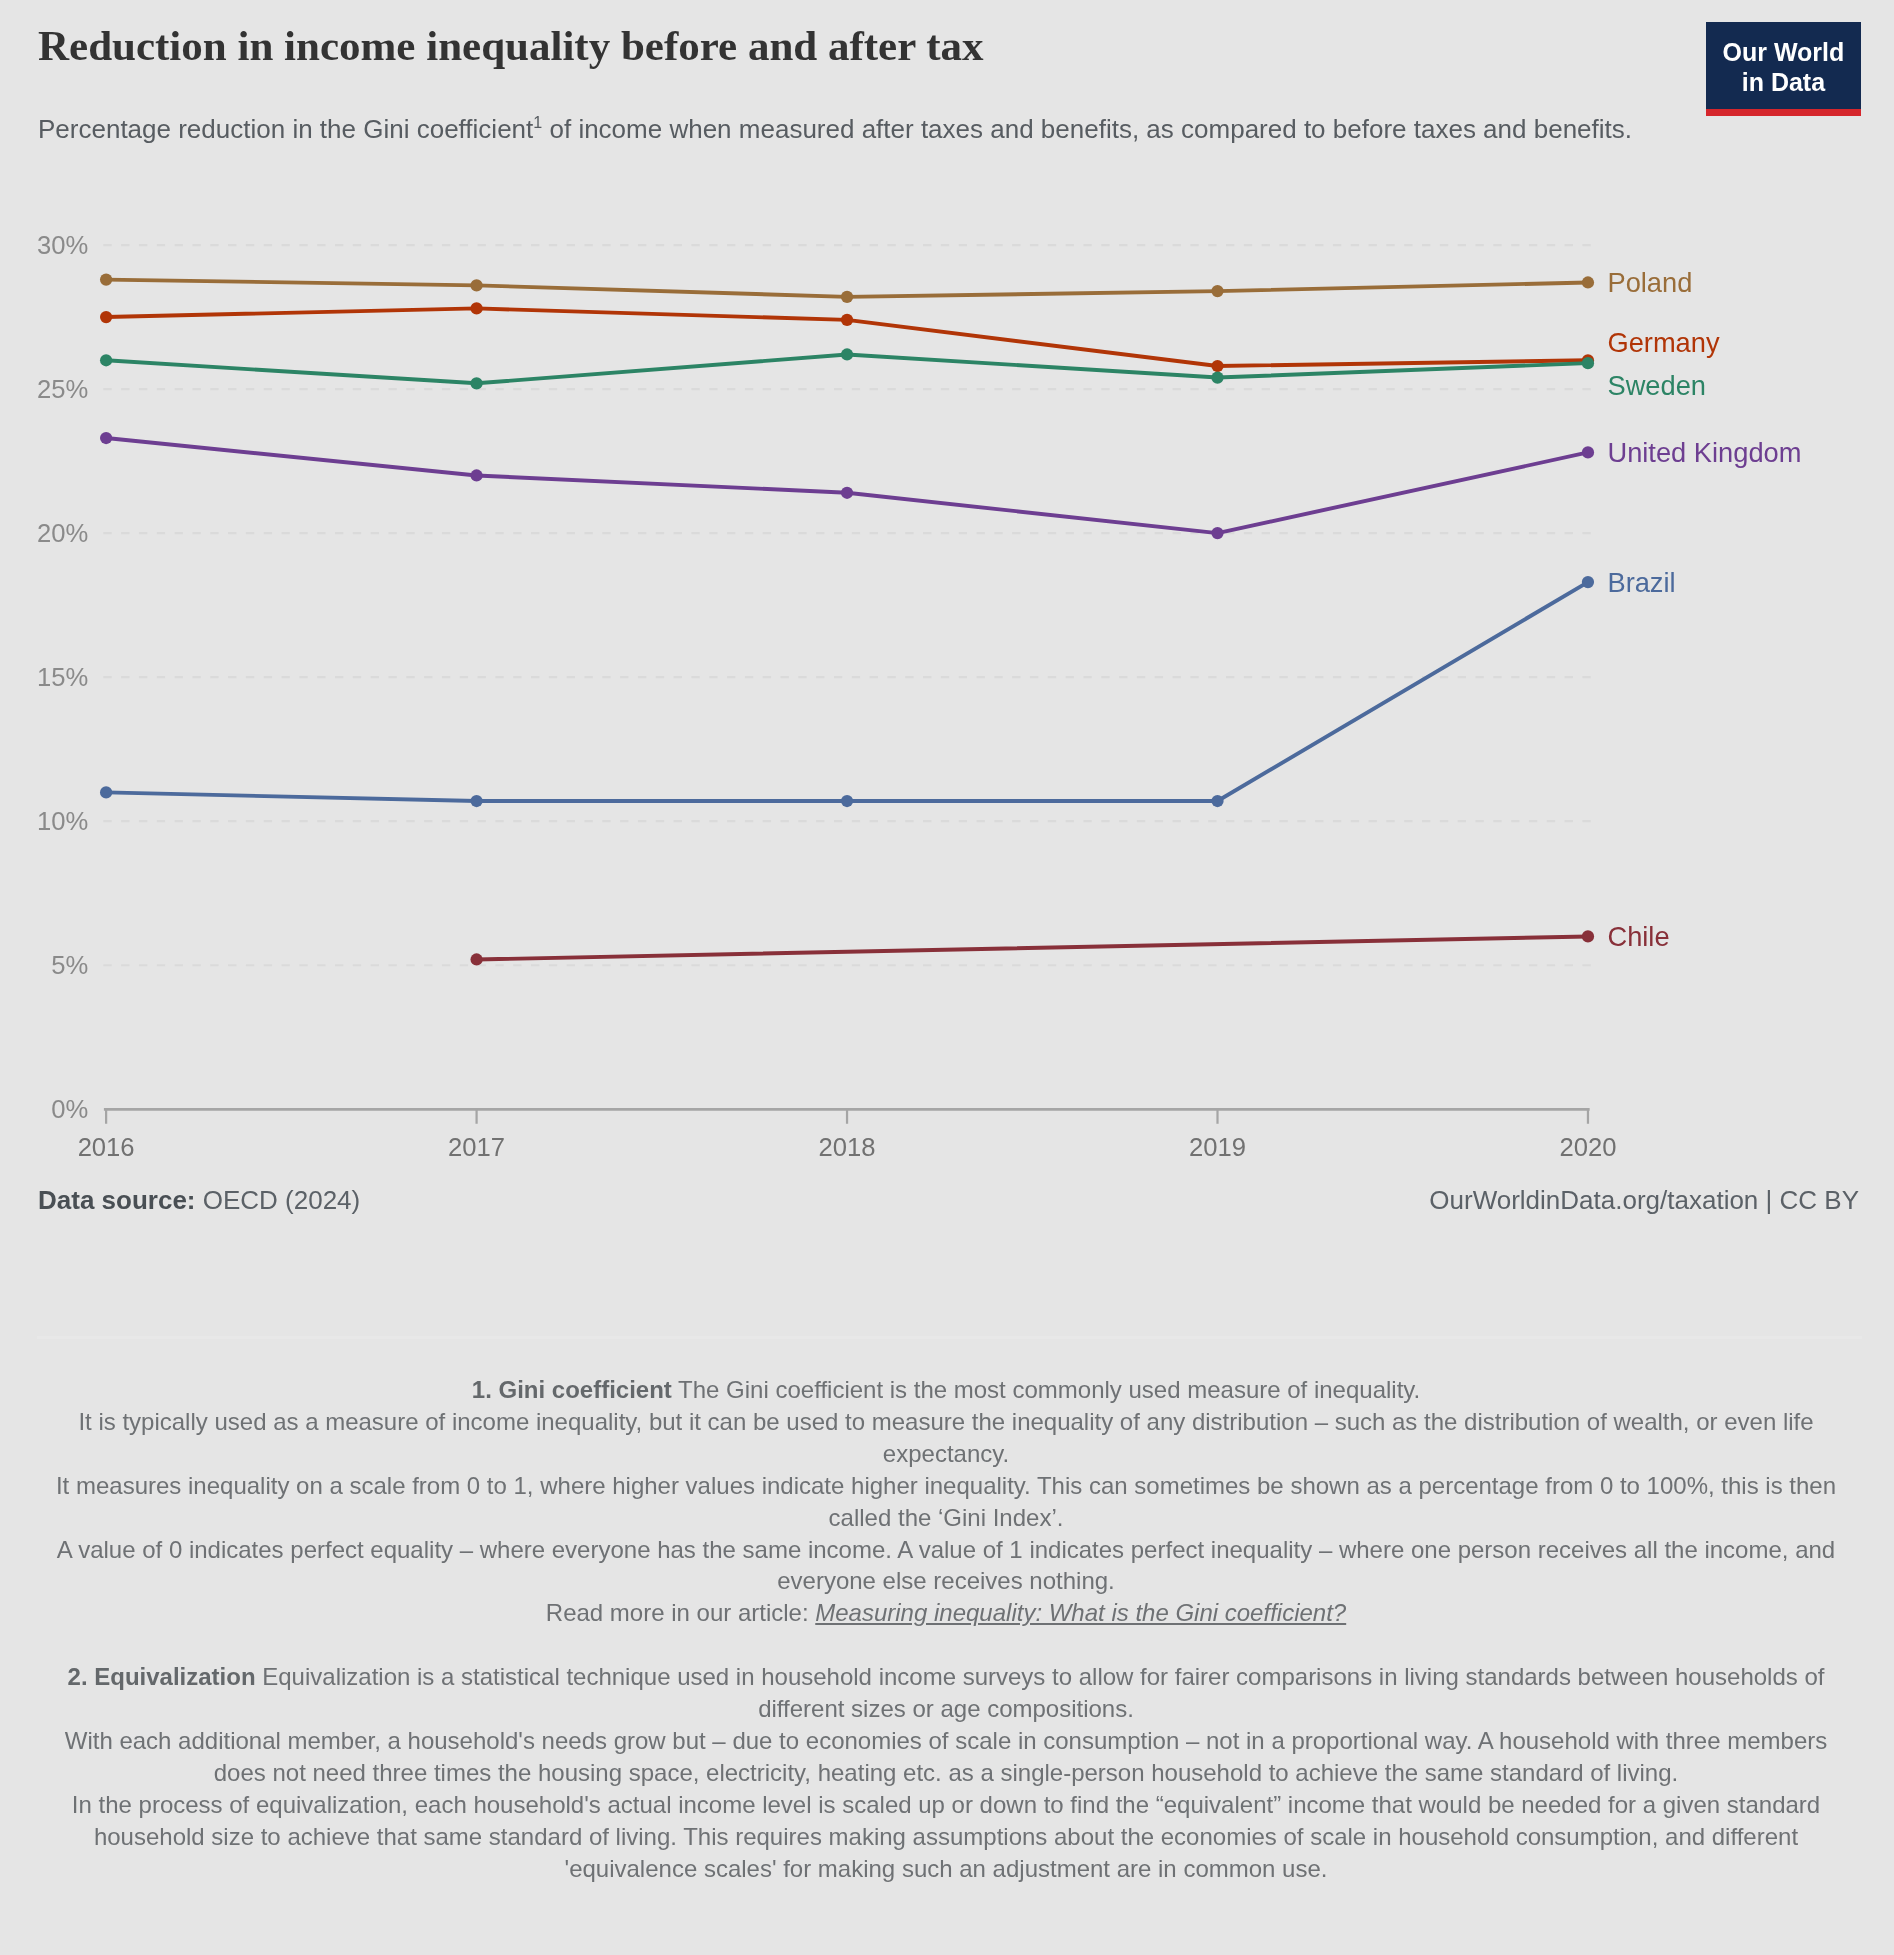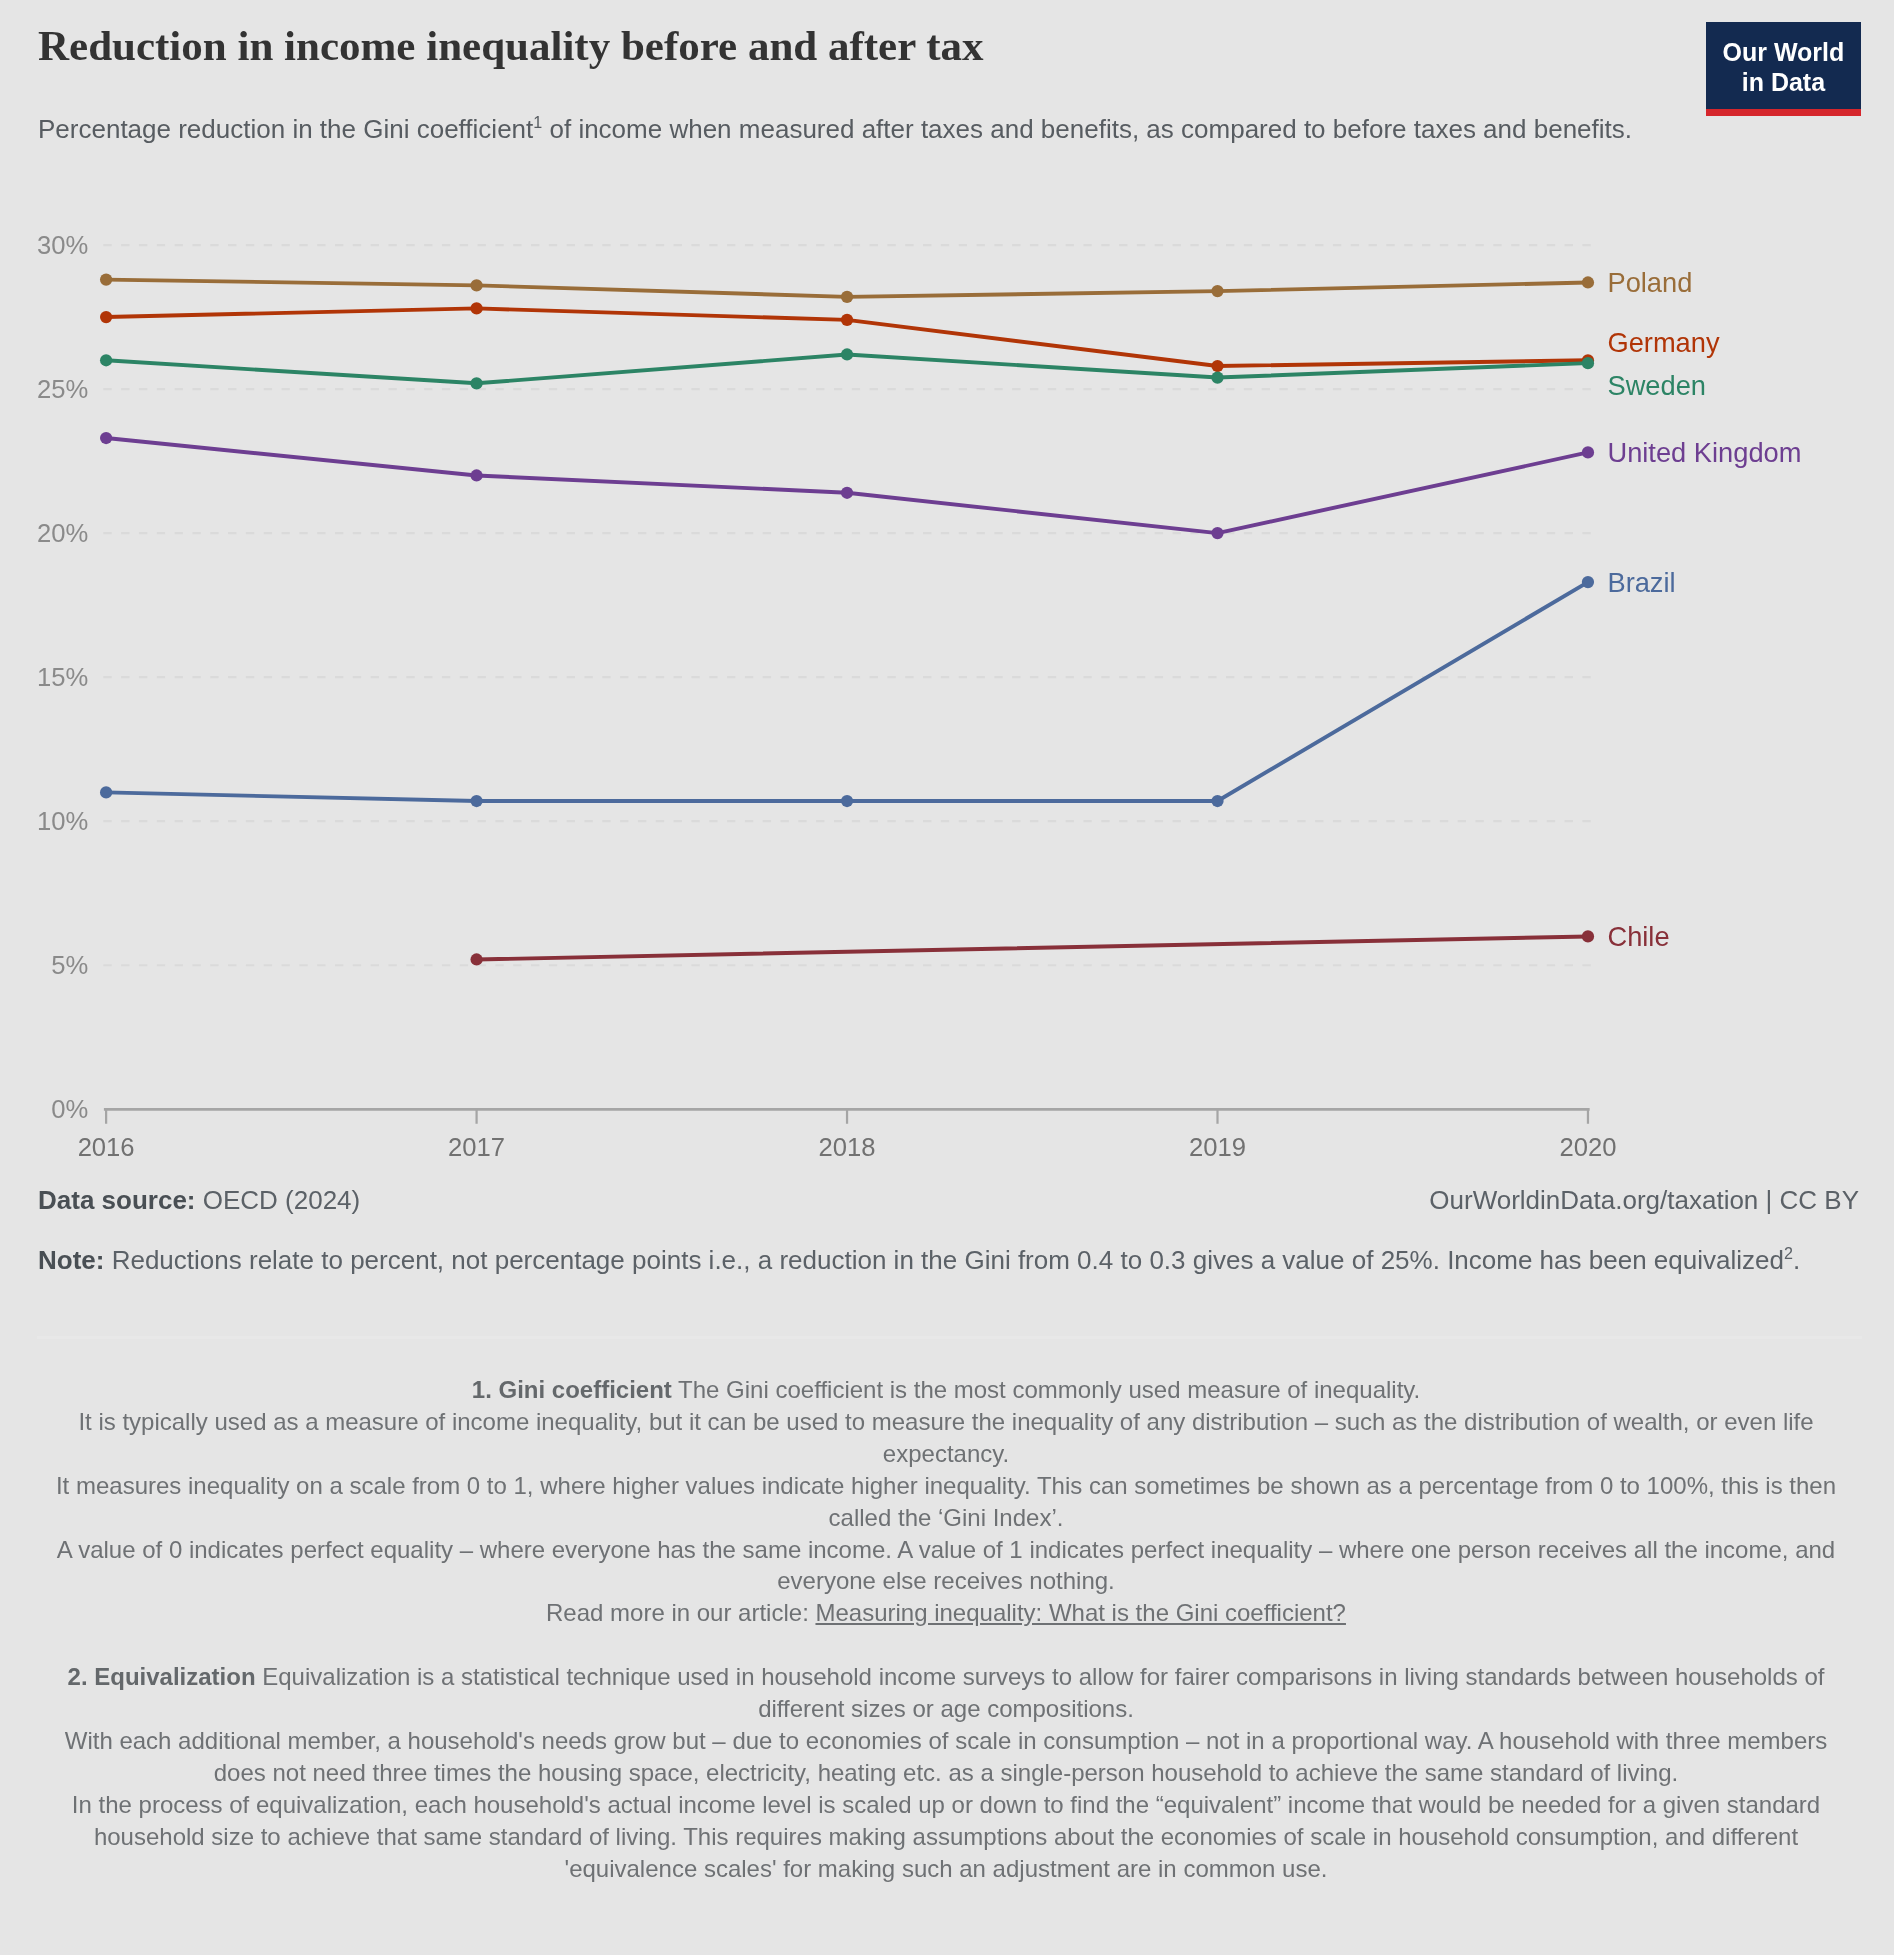--- a/index.html
+++ b/index.html
@@ -29,21 +29,21 @@
     font-size:26px;line-height:1.44;color:#5b6167;}
 
   .divider{position:absolute;top:1336px;left:37px;right:32px;
     border:none;border-top:3.3px solid #e8e8e8;margin:0;}
 
   .footnotes{position:absolute;top:1374px;left:38px;right:40px;
     font-size:24px;line-height:1.33;color:#6e7174;text-align:center;}
   .fn{margin:0 0 32px 0;}
   .fn p{margin:0;}
   .fn b{font-weight:700;color:#64686b;}
-  .fn-link{color:inherit;text-decoration:underline;cursor:pointer;}
+  .fn-link{color:inherit;text-decoration:underline;cursor:pointer;font-style:italic;}
 </style>
 </head>
 <body>
 
 <div class="page">
 
   <h1 class="chart-title">Reduction in income inequality before and after tax</h1>
 
   <p class="subtitle"><span>Percentage reduction in the Gini coefficient</span><sup>1</sup><span> of income when measured after taxes and benefits, as compared to before taxes and benefits.</span></p>
 
@@ -121,21 +121,20 @@
   </div>
 
   <div class="source-row">
     <div>
       <span class="b">Data source:</span>
       <span>OECD (2024)</span>
     </div>
     <div class="attribution">OurWorldinData.org/taxation | CC BY</div>
   </div>
 
-  <div class="note"><span class="b">Note:</span> <span>Reductions relate to percent, not percentage points i.e., a reduction in the Gini from 0.4 to 0.3 gives a value of 25%. Income has been equivalized</span><sup>2</sup><span>.</span></div>
 
   <hr class="divider">
 
   <section class="footnotes">
     <div class="fn">
       <p><b>1. Gini coefficient</b> <span>The Gini coefficient is the most commonly used measure of inequality.</span></p>
       <p>It is typically used as a measure of income inequality, but it can be used to measure the inequality of any distribution – such as the distribution of wealth, or even life expectancy.</p>
       <p>It measures inequality on a scale from 0 to 1, where higher values indicate higher inequality. This can sometimes be shown as a percentage from 0 to 100%, this is then called the ‘Gini Index’.</p>
       <p>A value of 0 indicates perfect equality – where everyone has the same income. A value of 1 indicates perfect inequality – where one person receives all the income, and everyone else receives nothing.</p>
       <p><span>Read more in our article: </span><a class="fn-link">Measuring inequality: What is the Gini coefficient?</a></p>

